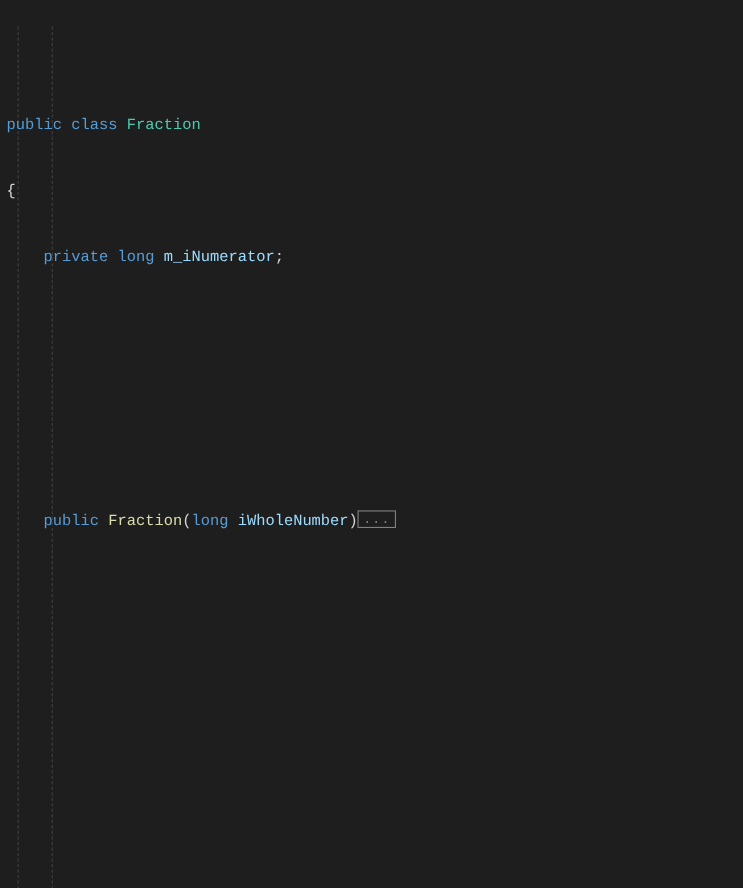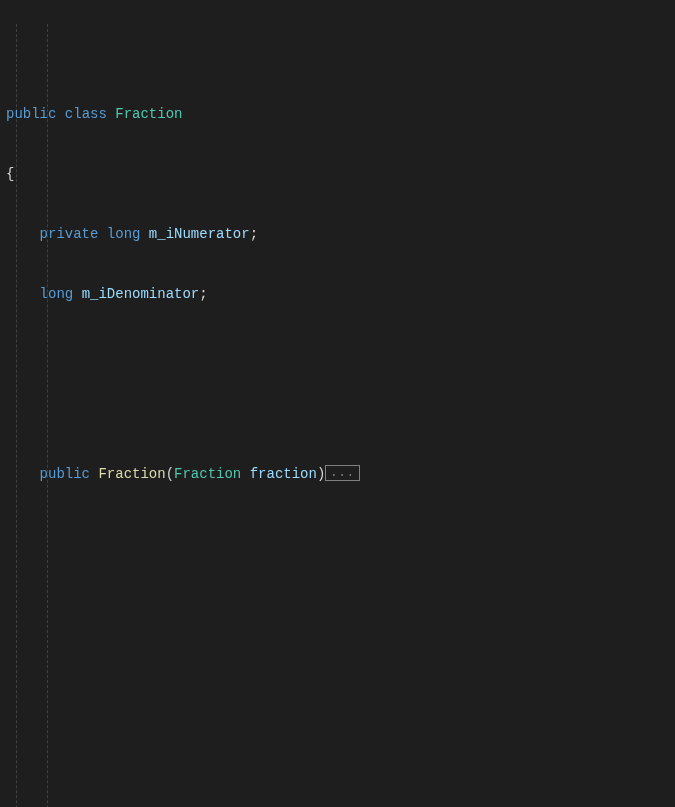--- a/index.html
+++ b/index.html
@@ -55,25 +55,24 @@
 </head>
 <body>
 
 <div class="code-area">
   <div class="guide1"></div>
   <div class="guide2"></div>
 
   <div class="line"><span class="kw">public</span> <span class="kw">class</span> <span class="type">Fraction</span></div>
   <div class="line"><span class="punct">{</span></div>
   <div class="line">    <span class="kw">private</span> <span class="kw">long</span> <span class="ident">m_iNumerator</span><span class="punct">;</span></div>
-  <div class="line">    <span class="kw">long</span> <span class="ident">m_iDenominator</span><span class="punct">;</span></div>
   <div class="blank"></div>
   <div class="blank"></div>
-  <div class="line">    <span class="kw">public</span> <span class="method">Fraction</span><span class="punct">(</span><span class="type">Fraction</span> <span class="ident">fraction</span><span class="punct">)</span><span class="collapse">...</span></div>
   <div class="blank"></div>
+  <div class="line">    <span class="kw">public</span> <span class="method">Fraction</span><span class="punct">(</span><span class="kw">long</span> <span class="ident">iWholeNumber</span><span class="punct">)</span><span class="collapse">...</span></div>
   <div class="blank"></div>
   
   
   
   
   
   
   
   
   

